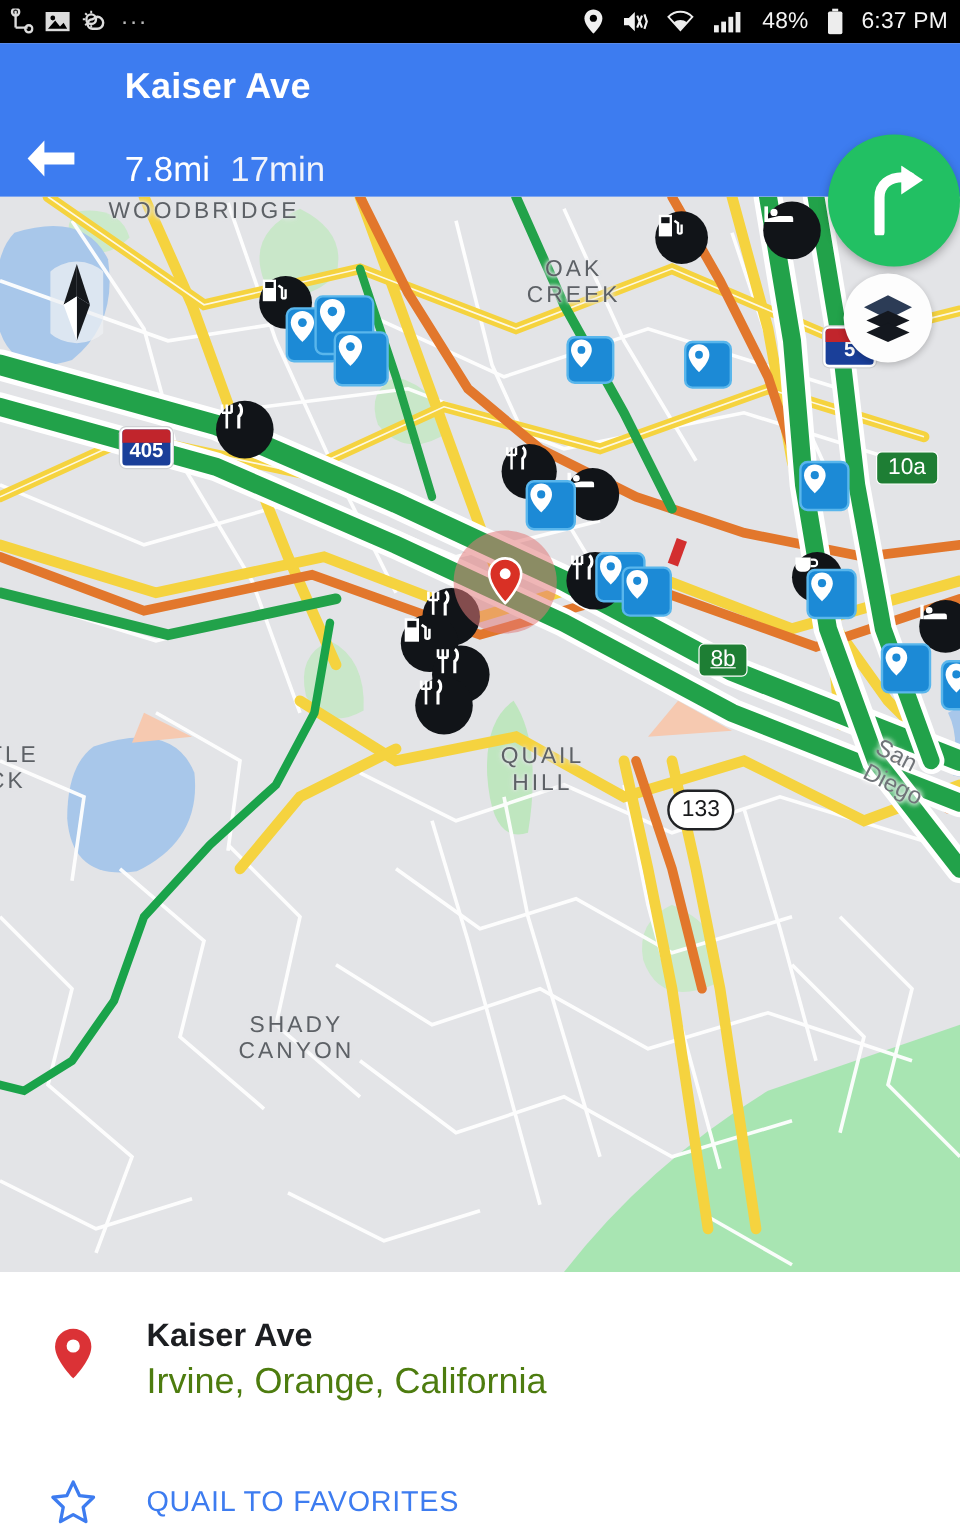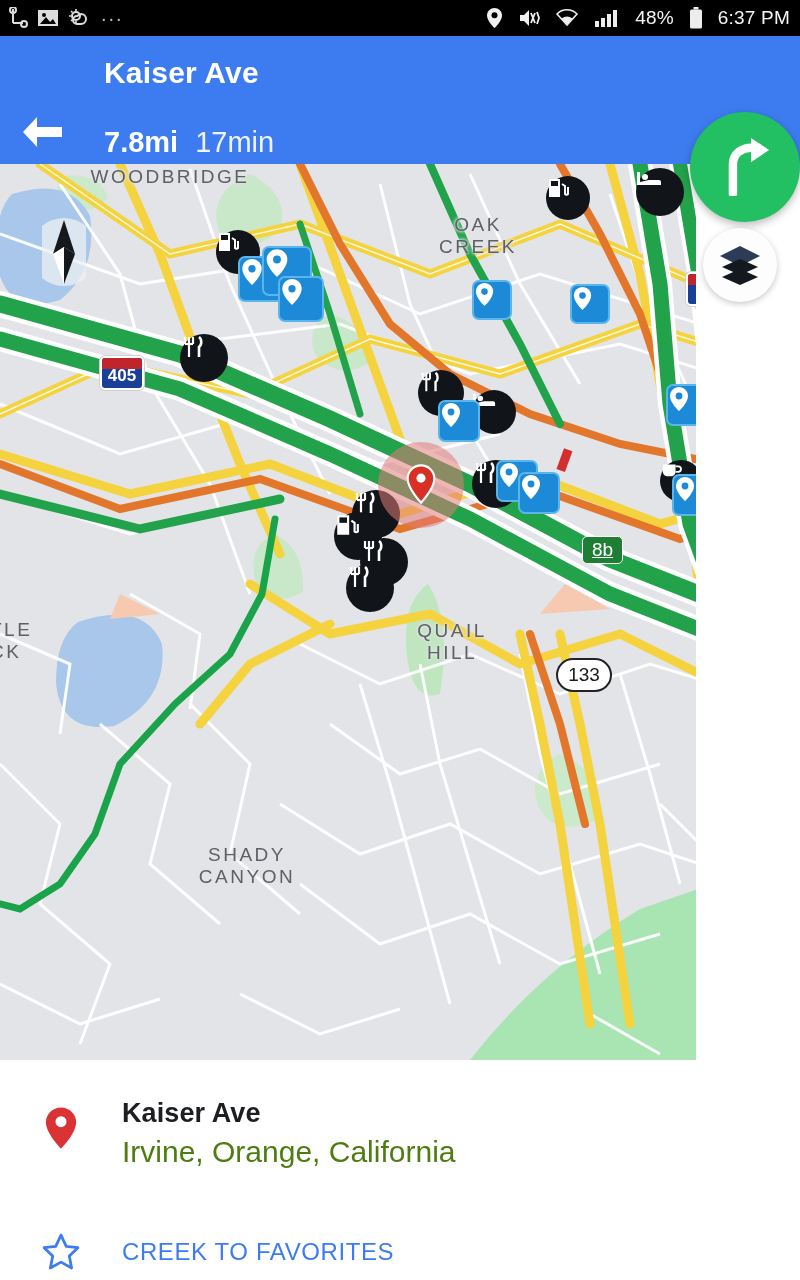--- a/index.html
+++ b/index.html
@@ -37,26 +37,26 @@
   }
   .hdr-title {
     position: absolute; left: 104px; top: 20px;
     font-size: 30px; font-weight: bold; letter-spacing: .2px;
     color: #ffffff;
   }
   .hdr-stats {
     position: absolute; left: 104px; top: 90px;
     font-size: 29px; color: #ffffff; white-space: nowrap;
   }
-  .hdr-dist { font-weight: bold; }
+  .hdr-dist { font-weight: normal; }
   .hdr-time { font-weight: normal; margin-left: 17px; color: #f0f3fb; }
 
   
   .map {
-    position: absolute; top: 164px; left: 0; width: 696px; height: 896px;
+    position: absolute; top: 164px; left: 0; width: 800px; height: 896px;
     background: #e3e4e7; overflow: hidden;
   }
   .map svg { position: absolute; top: 0; left: 0; }
 
   
   .maplabel {
     position: absolute;
     font-family: "Liberation Sans", sans-serif;
     color: #5d6166; font-size: 19px; letter-spacing: 2.5px;
     text-align: center; line-height: 22px; white-space: pre-line;
@@ -562,17 +562,17 @@
         <div class="place-name">Kaiser Ave</div>
         <div class="place-addr">Irvine, Orange, California</div>
       </div>
     </div>
     <div class="sheet-row fav-row">
       <div class="fav-icon">
         <svg width="40" height="40" viewBox="0 0 26 26">
           <path d="M13 2 L16.4 9.3 L24 10.2 L18.4 15.6 L19.9 23.4 L13 19.6 L6.1 23.4 L7.6 15.6 L2 10.2 L9.6 9.3 Z" fill="none" stroke="#3d7cf0" stroke-width="1.8" stroke-linejoin="round"></path>
         </svg>
       </div>
-      <div class="fav-label">CREEK TO FAVORITES</div>
+      <div class="fav-label">QUAIL TO FAVORITES</div>
     </div>
   </div>
 
 </div>
 
 </body></html>

